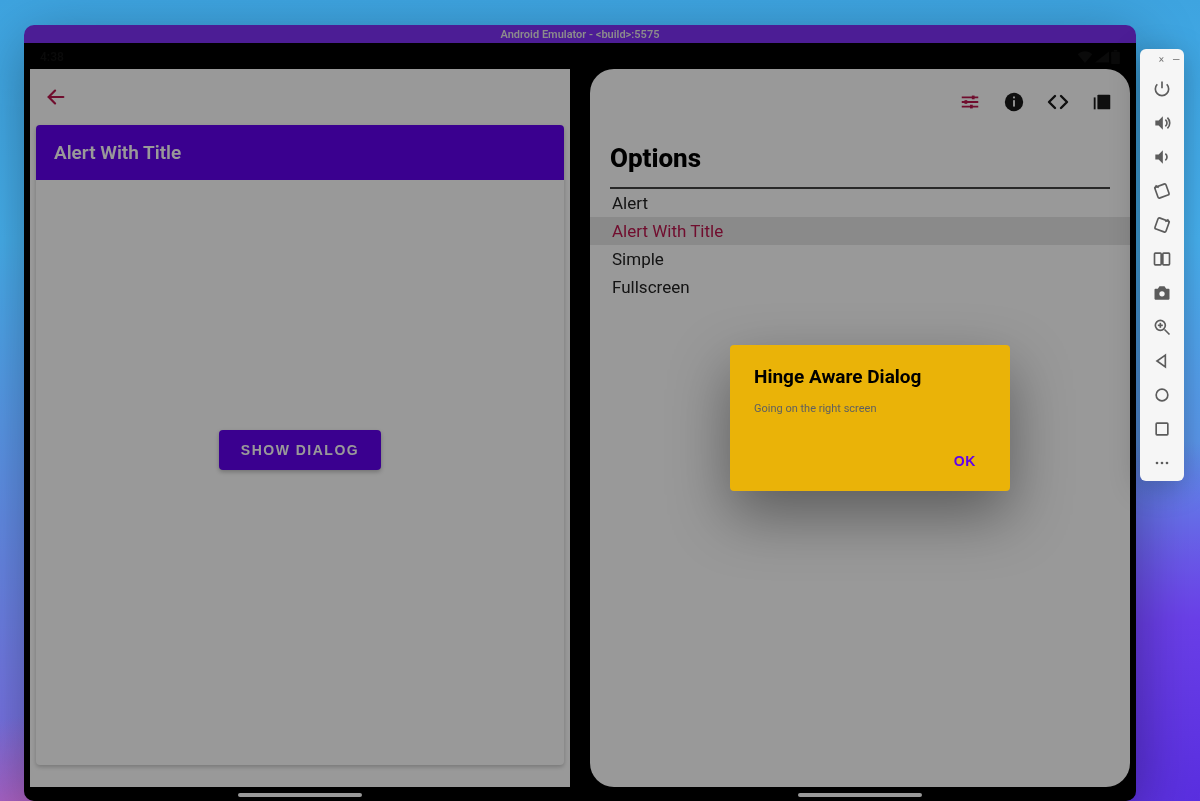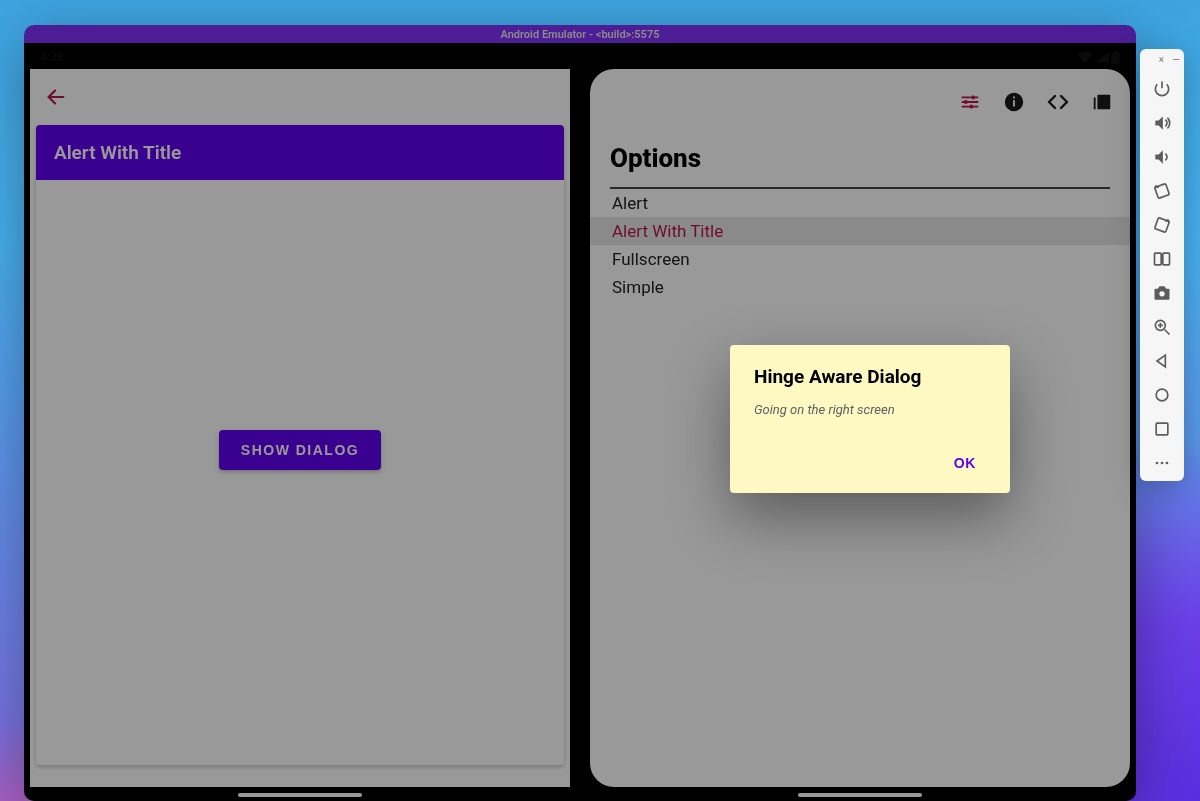--- a/index.html
+++ b/index.html
@@ -130,27 +130,27 @@
   .dim {
     position:absolute; inset: 0;
     background: rgba(0,0,0,.40);
   }
 
   
   .dialog {
     position:absolute;
     left: 706px; top: 302px;
     width: 280px;
-    background:#fef9c3;
+    background:#eab308;
     border-radius: 4px;
     box-shadow: 0 24px 60px rgba(0,0,0,.40);
     padding: 20px 24px 10px 24px;
   }
   .dialog-title { font-size: 19px; font-weight: 700; color:#000; }
-  .dialog-body  { margin-top: 14px; font-size: 13px; color:#5f6060;font-style:italic; }
+  .dialog-body  { margin-top: 14px; font-size: 11px; color:#5f6060; }
   .dialog-actions {
     margin-top: 30px;
     display:flex; justify-content:flex-end;
     padding-bottom: 4px;
   }
   .dialog-ok {
     background:none; border:none;
     color:#6200ee; font-size: 14px; font-weight: 700; letter-spacing: .6px;
     padding: 8px 10px;
   }
@@ -242,22 +242,22 @@
               <rect x="3" y="7" width="2" height="13"></rect>
               <rect x="7" y="4" width="14" height="16" rx="1"></rect>
             </svg>
         </div>
       </div>
 
       <div class="options">
         <div class="options-title">Options</div>
         <div class="option-row">Alert</div>
         <div class="option-row selected">Alert With Title</div>
+        <div class="option-row">Simple</div>
         <div class="option-row">Fullscreen</div>
-        <div class="option-row">Simple</div>
       </div>
     </div>
 
     <div class="status-bar">
       <span>4:38</span>
       <span class="status-icons">
         <svg width="16" height="12" viewBox="0 0 24 18" fill="#111">
             <path d="M12 18 L1 5 C7 -1 17 -1 23 5 Z"></path>
           </svg>
         <svg width="14" height="12" viewBox="0 0 20 16" fill="#111">

